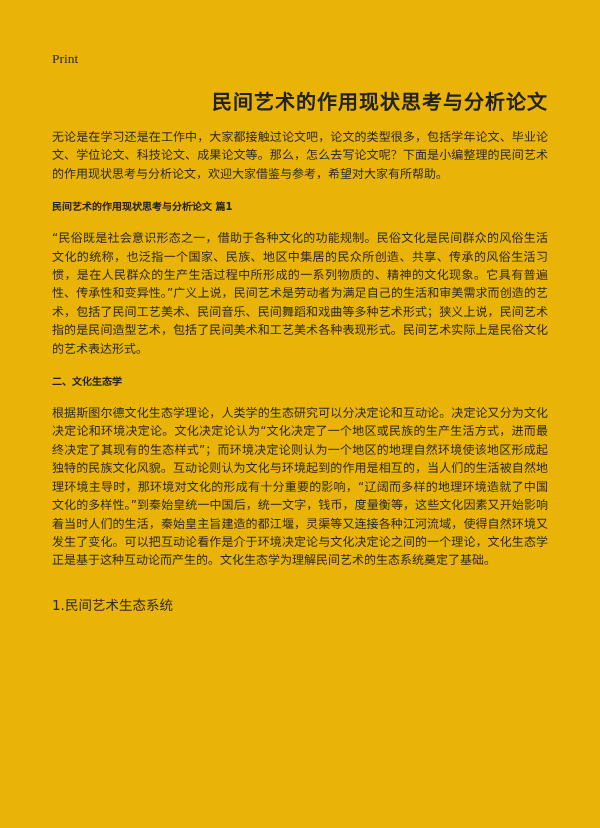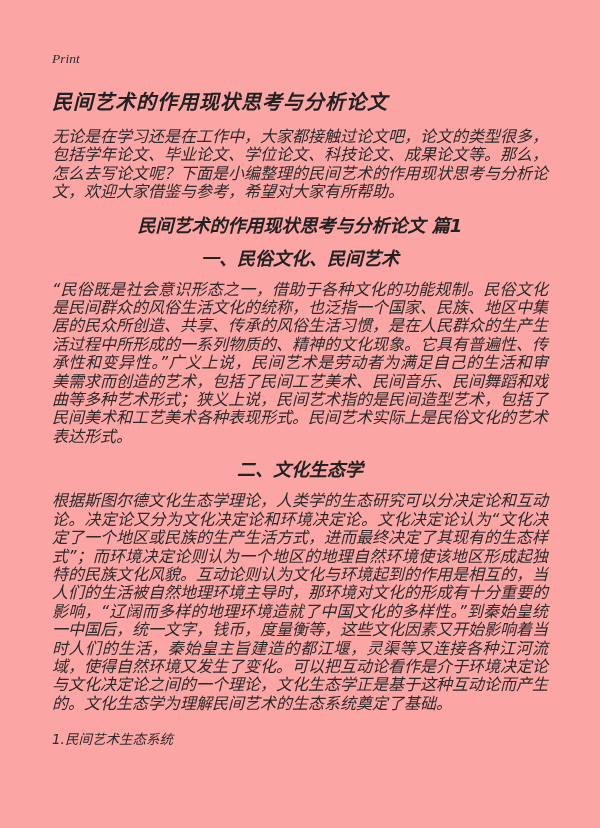--- a/index.html
+++ b/index.html
@@ -7,68 +7,66 @@
     padding: 0;
     background: #ffffff;
   }
   .page {
     position: relative;
     width: 600px;
     height: 828px;
     box-sizing: border-box;
     padding: 48px 52px 0 52px;
     overflow: hidden;
-    background: #fca5a5;
+    background: #eab308;
     color: #2b2b2b;
     font-family: "DejaVu Sans", sans-serif;
-    font-style: italic;
   }
   .print-link {
     font-family: "Liberation Serif", "DejaVu Serif", serif;
     font-size: 13.5px;
     color: #2b2b2b;
     text-decoration: none;
     display: inline-block;
     line-height: 1.1;
     cursor: pointer;
   }
   h1.page-title {
     margin: 23px 0 0 0;
-    text-align: left;
+    text-align: right;
     font-size: 20px;
     line-height: 1.25;
     font-weight: bold;
     color: #222222;
     letter-spacing: 1px;
   }
   .subtitle {
     margin: 15px 0 0 0;
     font-size: 13.5px;
     line-height: 18px;
     color: #2b2b2b;
   }
   .article p {
     margin: 13px 0 0 0;
-    font-size: 16px;
+    font-size: 12px;
     line-height: 18.4px;
     text-align: justify;
     text-justify: inter-ideograph;
     color: #2b2b2b;
     word-break: break-all;
   }
   .article h2 {
     margin: 15px 0 0 0;
-    font-size: 18px;
+    font-size: 10px;
     line-height: 18px;
     font-weight: bold;
     color: #222222;
-    text-align: center;
   }
   .article .subheading {
-    margin: 17px 0 0 0;
+    margin: 26px 0 0 0;
     font-size: 13.5px;
     line-height: 18px;
     font-weight: normal;
     color: #2b2b2b;
   }
 </style>
 </head>
 <body>
 
 <div class="page">
@@ -77,21 +75,20 @@
 
   <h1 class="page-title">民间艺术的作用现状思考与分析论文</h1>
 
 
   <div class="article">
 
     <p>无论是在学习还是在工作中，大家都接触过论文吧，论文的类型很多，包括学年论文、毕业论文、学位论文、科技论文、成果论文等。那么，怎么去写论文呢？下面是小编整理的民间艺术的作用现状思考与分析论文，欢迎大家借鉴与参考，希望对大家有所帮助。</p>
 
     <h2>民间艺术的作用现状思考与分析论文 篇1</h2>
 
-    <h2>一、民俗文化、民间艺术</h2>
 
     <p>“民俗既是社会意识形态之一，借助于各种文化的功能规制。民俗文化是民间群众的风俗生活文化的统称，也泛指一个国家、民族、地区中集居的民众所创造、共享、传承的风俗生活习惯，是在人民群众的生产生活过程中所形成的一系列物质的、精神的文化现象。它具有普遍性、传承性和变异性。”广义上说，民间艺术是劳动者为满足自己的生活和审美需求而创造的艺术，包括了民间工艺美术、民间音乐、民间舞蹈和戏曲等多种艺术形式；狭义上说，民间艺术指的是民间造型艺术，包括了民间美术和工艺美术各种表现形式。民间艺术实际上是民俗文化的艺术表达形式。</p>
 
     <h2>二、文化生态学</h2>
 
     <p>根据斯图尔德文化生态学理论，人类学的生态研究可以分决定论和互动论。决定论又分为文化决定论和环境决定论。文化决定论认为“文化决定了一个地区或民族的生产生活方式，进而最终决定了其现有的生态样式”；而环境决定论则认为一个地区的地理自然环境使该地区形成起独特的民族文化风貌。互动论则认为文化与环境起到的作用是相互的，当人们的生活被自然地理环境主导时，那环境对文化的形成有十分重要的影响，“辽阔而多样的地理环境造就了中国文化的多样性。”到秦始皇统一中国后，统一文字，钱币，度量衡等，这些文化因素又开始影响着当时人们的生活，秦始皇主旨建造的都江堰，灵渠等又连接各种江河流域，使得自然环境又发生了变化。可以把互动论看作是介于环境决定论与文化决定论之间的一个理论，文化生态学正是基于这种互动论而产生的。文化生态学为理解民间艺术的生态系统奠定了基础。</p>
 
     <div class="subheading">1.民间艺术生态系统</div>
 
 

